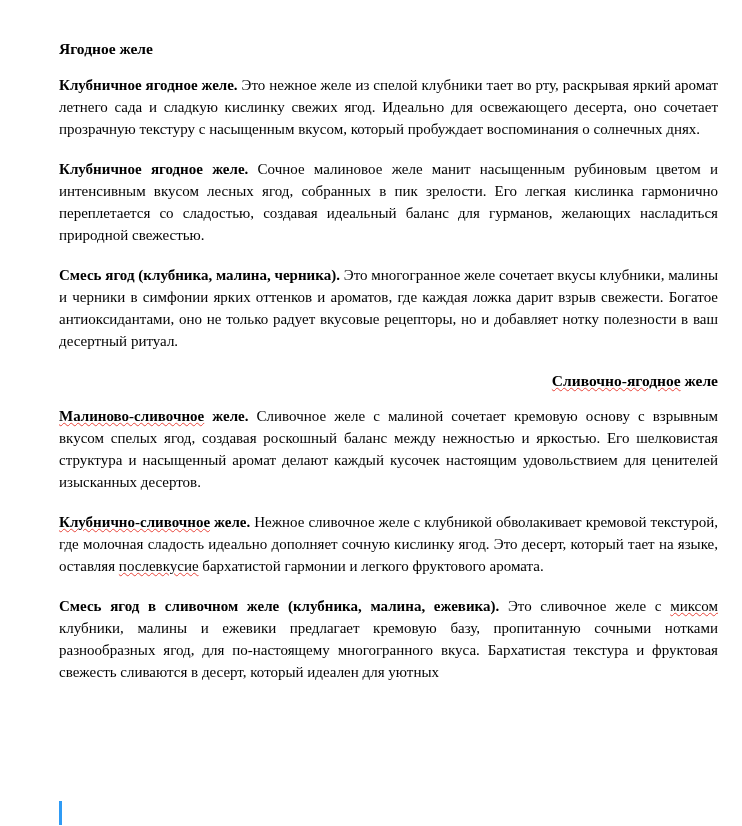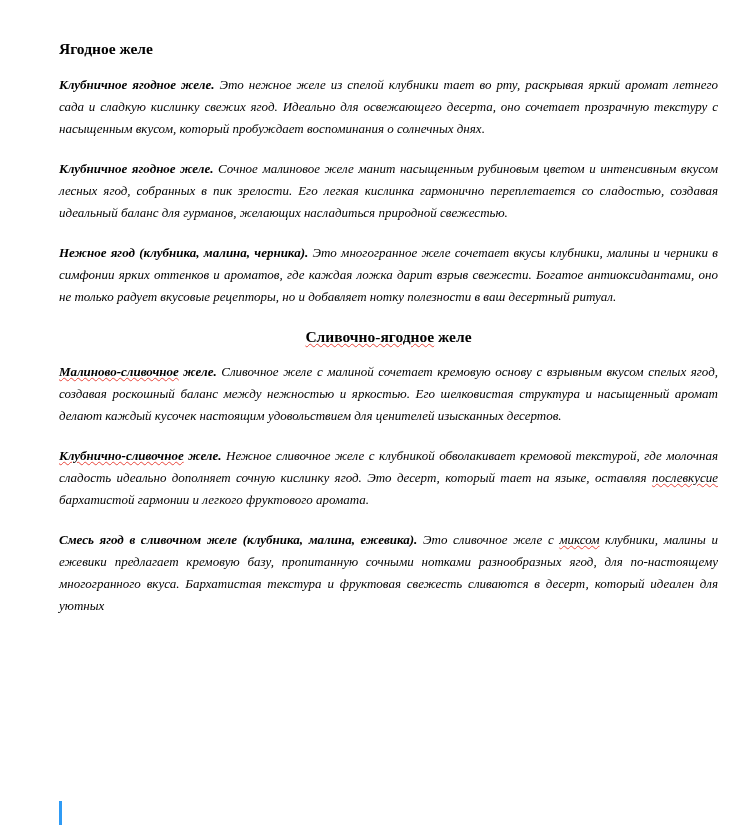--- a/index.html
+++ b/index.html
@@ -36,32 +36,31 @@
     font-size: 15.5px;
     line-height: 22px;
     margin: 0 0 14px 0;
     text-align: left;
   }
   .heading-2 {
     font-weight: bold;
     font-size: 15.5px;
     line-height: 22px;
     margin: 18px 0 13px 0;
-    text-align: center;
+    text-align: right;
   }
 
   
   .para {
-    font-size: 13px;
+    font-size: 15px;
     line-height: 22px;
     margin: 0 0 18px 0;
     text-align: justify;
     text-justify: inter-word;
     hyphens: none;
-    font-style: italic;
   }
   .para:last-child { margin-bottom: 0; }
 
   .lead {
     font-weight: bold;
   }
 
   
   .spell {
     text-decoration: underline;
@@ -87,21 +86,21 @@
 
 <div class="page">
   <div class="doc-body">
 
     <h1 class="heading">Ягодное желе</h1>
 
     <p class="para"><span class="lead">Клубничное ягодное желе.</span><span> Это нежное желе из спелой клубники тает во рту, раскрывая яркий аромат летнего сада и сладкую кислинку свежих ягод. Идеально для освежающего десерта, оно сочетает прозрачную текстуру с насыщенным вкусом, который пробуждает воспоминания о солнечных днях.</span></p>
 
     <p class="para"><span class="lead">Клубничное ягодное желе.</span><span> Сочное малиновое желе манит насыщенным рубиновым цветом и интенсивным вкусом лесных ягод, собранных в пик зрелости. Его легкая кислинка гармонично переплетается со сладостью, создавая идеальный баланс для гурманов, желающих насладиться природной свежестью.</span></p>
 
-    <p class="para"><span class="lead">Нежное ягод (клубника, малина, черника).</span><span> Это многогранное желе сочетает вкусы клубники, малины и черники в симфонии ярких оттенков и ароматов, где каждая ложка дарит взрыв свежести. Богатое антиоксидантами, оно не только радует вкусовые рецепторы, но и добавляет нотку полезности в ваш десертный ритуал.</span></p>
+    <p class="para"><span class="lead">Смесь ягод (клубника, малина, черника).</span><span> Это многогранное желе сочетает вкусы клубники, малины и черники в симфонии ярких оттенков и ароматов, где каждая ложка дарит взрыв свежести. Богатое антиоксидантами, оно не только радует вкусовые рецепторы, но и добавляет нотку полезности в ваш десертный ритуал.</span></p>
 
     <h2 class="heading-2"><span class="spell">Сливочно-ягодное</span><span> желе</span></h2>
 
     <p class="para"><span class="lead spell">Малиново-сливочное</span><span class="lead"> желе.</span><span> Сливочное желе с малиной сочетает кремовую основу с взрывным вкусом спелых ягод, создавая роскошный баланс между нежностью и яркостью. Его шелковистая структура и насыщенный аромат делают каждый кусочек настоящим удовольствием для ценителей изысканных десертов.</span></p>
 
     <p class="para"><span class="lead spell">Клубнично-сливочное</span><span class="lead"> желе.</span><span> Нежное сливочное желе с клубникой обволакивает кремовой текстурой, где молочная сладость идеально дополняет сочную кислинку ягод. Это десерт, который тает на языке, оставляя </span><span class="spell">послевкусие</span><span> бархатистой гармонии и легкого фруктового аромата.</span></p>
 
     <p class="para"><span class="lead">Смесь ягод в сливочном желе (клубника, малина, ежевика).</span><span> Это сливочное желе с </span><span class="spell">миксом</span><span> клубники, малины и ежевики предлагает кремовую базу, пропитанную сочными нотками разнообразных ягод, для по-настоящему многогранного вкуса. Бархатистая текстура и фруктовая свежесть сливаются в десерт, который идеален для уютных</span></p>
 
   </div>

